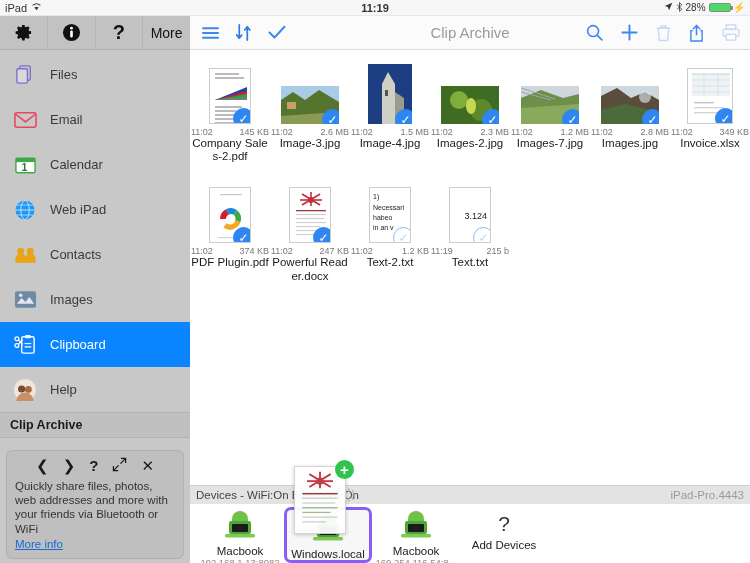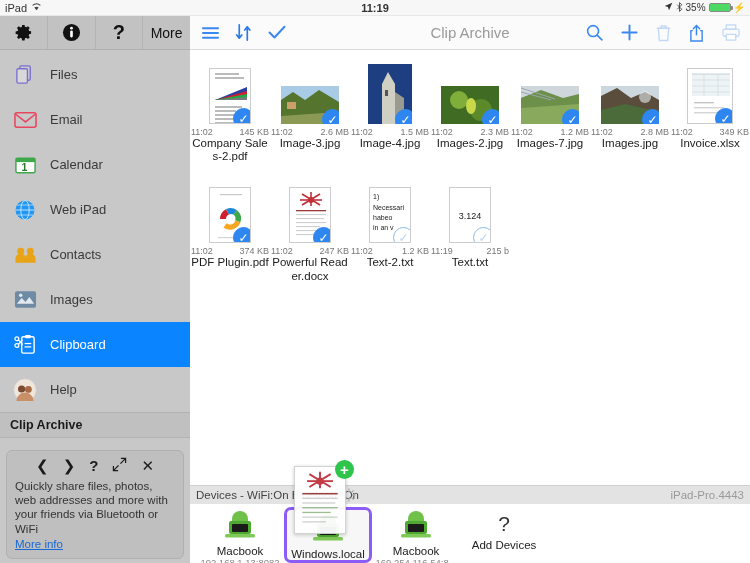--- a/index.html
+++ b/index.html
@@ -182,21 +182,21 @@
       <span>
         <svg width="9" height="9" viewBox="0 0 10 10">
             <path d="M9.2 0.8 L0.8 4.4 L4.3 5.6 L5.6 9.2 Z" fill="#333"></path>
           </svg>
       </span>
       <span>
         <svg width="7" height="10" viewBox="0 0 7 11">
             <path d="M1 3 L6 8 L3.5 10.3 V0.7 L6 3 L1 8" stroke="#333" stroke-width="0.9" fill="none"></path>
           </svg>
       </span>
-      <span>35%</span>
+      <span>28%</span>
       <span class="batt">
           <i></i>
         </span>
       <span>⚡</span>
     </div>
   </div>
 
   <div class="sidebar">
     <div class="sidebar-toolbar">
       <div class="sb-btn">
@@ -622,21 +622,21 @@
           <div class="meta">
             <span>11:02</span>
             <span>1.2 KB</span>
           </div>
           <div class="fname">Text-2.txt</div>
         </div>
 
         <div class="cell">
           <div class="thumb-wrap">
             <div class="thumb doc dc">
-              <div class="dc-txt" style="font-size:9px;padding-top:22px;text-align:center">3.124</div>
+              <div class="dc-txt" style="font-size:9px;padding-top:22px;text-align:right">3.124</div>
               <div class="check">✓</div>
             </div>
           </div>
           <div class="meta">
             <span>11:19</span>
             <span>215 b</span>
           </div>
           <div class="fname">Text.txt</div>
         </div>
 

